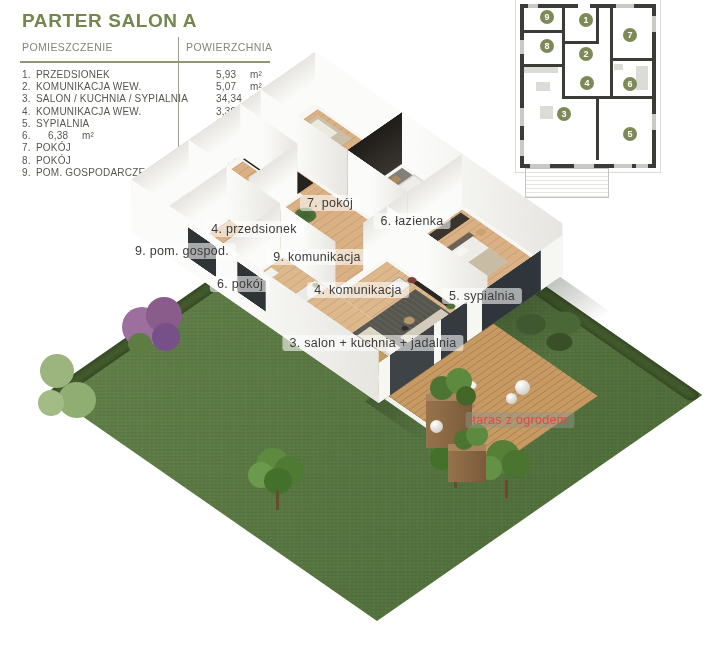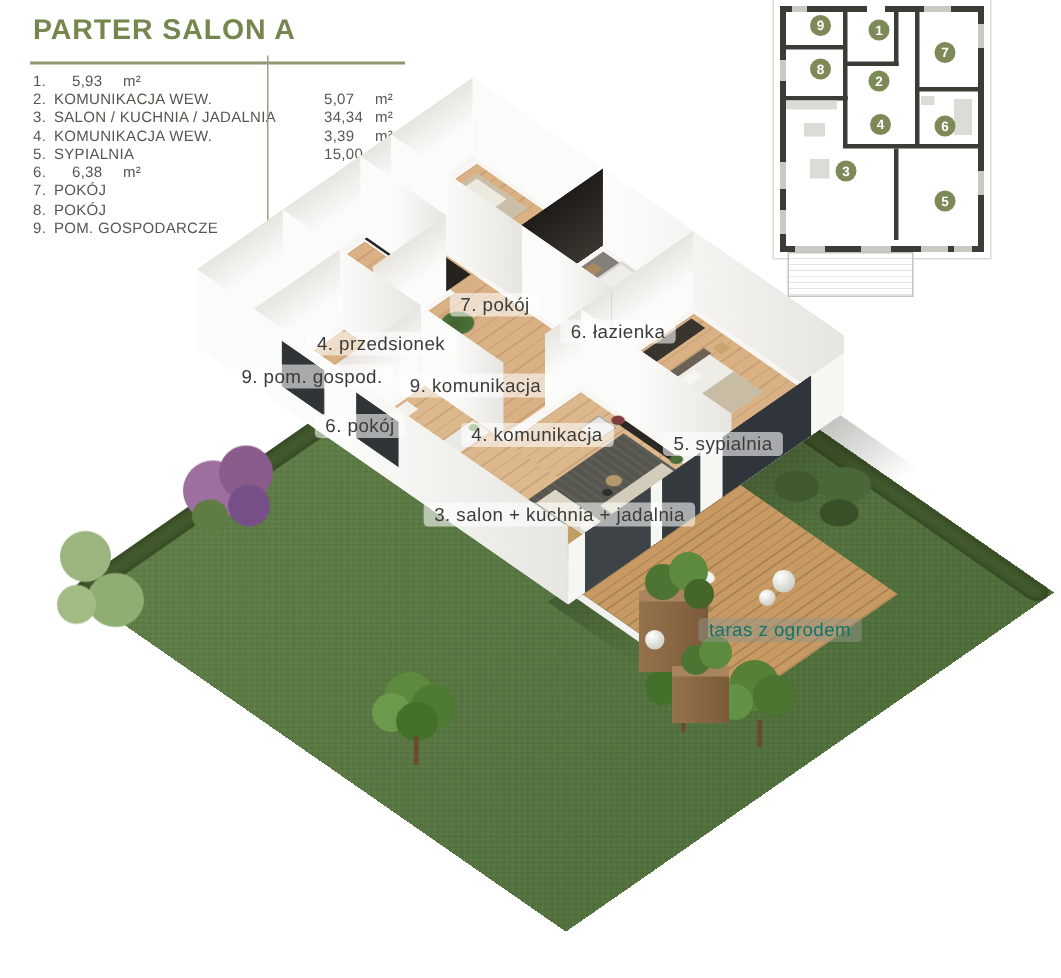--- a/index.html
+++ b/index.html
@@ -71,46 +71,51 @@
   .trunk{position:absolute;background:#6b4a2e;}
   .sphere{position:absolute;border-radius:50%;
           background:radial-gradient(circle at 35% 30%,#ffffff,#cfcfc6 75%,#b9b9b0);}
   .planter{position:absolute;background:linear-gradient(90deg,#96734c,#7a5a39);}
   .planter .top{position:absolute;left:0;top:0;right:0;height:7px;background:#a8855c;}
 
   
   .rlabel{position:absolute;transform:translate(-50%,-50%);white-space:nowrap;
           background:rgba(255,255,255,.58);color:#3b3b38;font-size:12.5px;
           padding:1px 7px;border-radius:3px;letter-spacing:.3px;}
-  .rlabel.inverse{background:rgba(145,148,135,.5);color:#0f766e;}
+  .rlabel.inverse{background:rgba(145,148,135,.5);color:#ef4444;}
 </style>
 </head>
 <body>
 
 <div id="stage">
 
   <section class="spec">
     <h1 class="spec-title">PARTER SALON A</h1>
+    <div class="spec-head">
+      <span class="col-room">POMIESZCZENIE</span>
+      <span class="col-area">POWIERZCHNIA</span>
+    </div>
     <div class="spec-rule"></div>
     <div class="spec-vline"></div>
     <div class="spec-rows">
       <div class="spec-row">
           <span class="no">1.</span>
+          <span class="nm">PRZEDSIONEK</span>
           <span class="ar">5,93</span>
           <span class="un">m²</span>
         </div>
       <div class="spec-row">
           <span class="no">2.</span>
           <span class="nm">KOMUNIKACJA WEW.</span>
           <span class="ar">5,07</span>
           <span class="un">m²</span>
         </div>
       <div class="spec-row">
           <span class="no">3.</span>
-          <span class="nm">SALON / KUCHNIA / JADALNIA</span>
+          <span class="nm">SALON / KUCHNIA / SYPIALNIA</span>
           <span class="ar">34,34</span>
           <span class="un">m²</span>
         </div>
       <div class="spec-row">
           <span class="no">4.</span>
           <span class="nm">KOMUNIKACJA WEW.</span>
           <span class="ar">3,39</span>
           <span class="un">m²</span>
         </div>
       <div class="spec-row">
@@ -355,21 +360,21 @@
       </div>
       <div class="sphere" style="left:515px;top:380px;width:15px;height:15px"></div>
       <div class="sphere" style="left:506px;top:393px;width:11px;height:11px"></div>
       <div class="sphere" style="left:430px;top:420px;width:13px;height:13px"></div>
     </div>
 
     <div>
       <span class="rlabel" style="left:330px;top:203px">7. pokój</span>
       <span class="rlabel" style="left:412px;top:221px">6. łazienka</span>
       <span class="rlabel" style="left:254px;top:229px">4. przedsionek</span>
-      <span class="rlabel" style="left:208px;top:251px">9. pom. gospod.</span>
+      <span class="rlabel" style="left:182px;top:251px">9. pom. gospod.</span>
       <span class="rlabel" style="left:317px;top:257px">9. komunikacja</span>
       <span class="rlabel" style="left:240px;top:284px">6. pokój</span>
       <span class="rlabel" style="left:482px;top:296px">5. sypialnia</span>
       <span class="rlabel" style="left:358px;top:290px">4. komunikacja</span>
       <span class="rlabel" style="left:373px;top:343px">3. salon + kuchnia + jadalnia</span>
       <span class="rlabel inverse" style="left:520px;top:420px">taras z ogrodem</span>
     </div>
   </div>
 </div>
 

